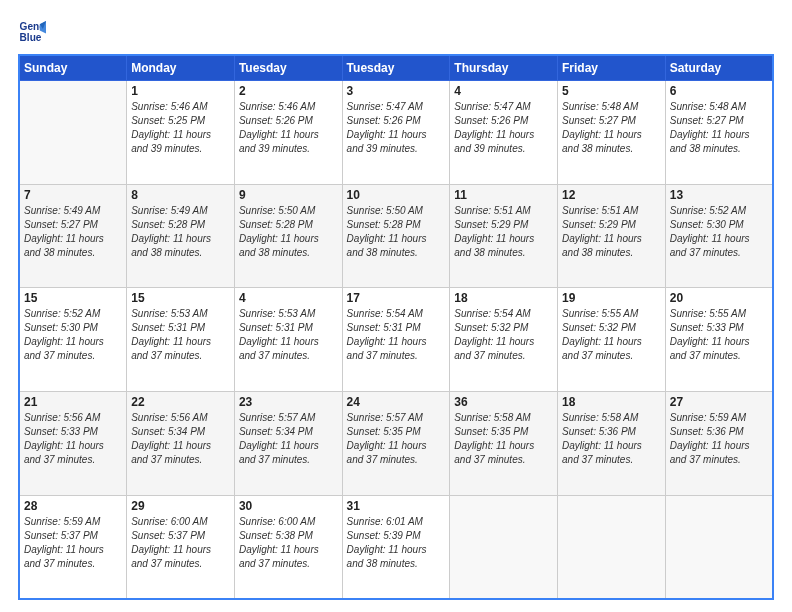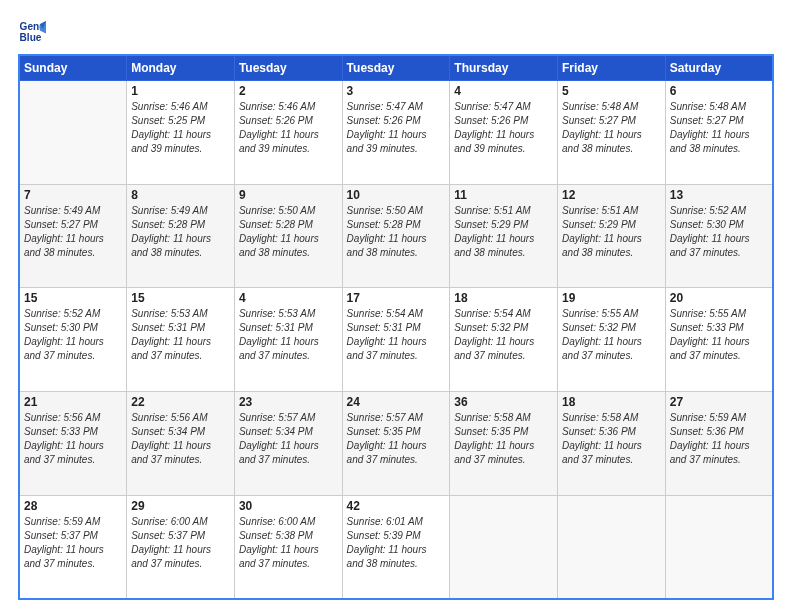--- a/index.html
+++ b/index.html
@@ -340,21 +340,21 @@
 and 37 minutes.</div>
           </td>
           <td>
             <span class="day-num">30</span>
             <div class="day-info" style="white-space: pre-line;">Sunrise: 6:00 AM
 Sunset: 5:38 PM
 Daylight: 11 hours
 and 37 minutes.</div>
           </td>
           <td>
-            <span class="day-num">42</span>
+            <span class="day-num">31</span>
             <div class="day-info" style="white-space: pre-line;">Sunrise: 6:01 AM
 Sunset: 5:39 PM
 Daylight: 11 hours
 and 38 minutes.</div>
           </td>
           <td class="empty"></td>
           <td class="empty"></td>
           <td class="empty"></td>
         </tr>
       </tbody>

